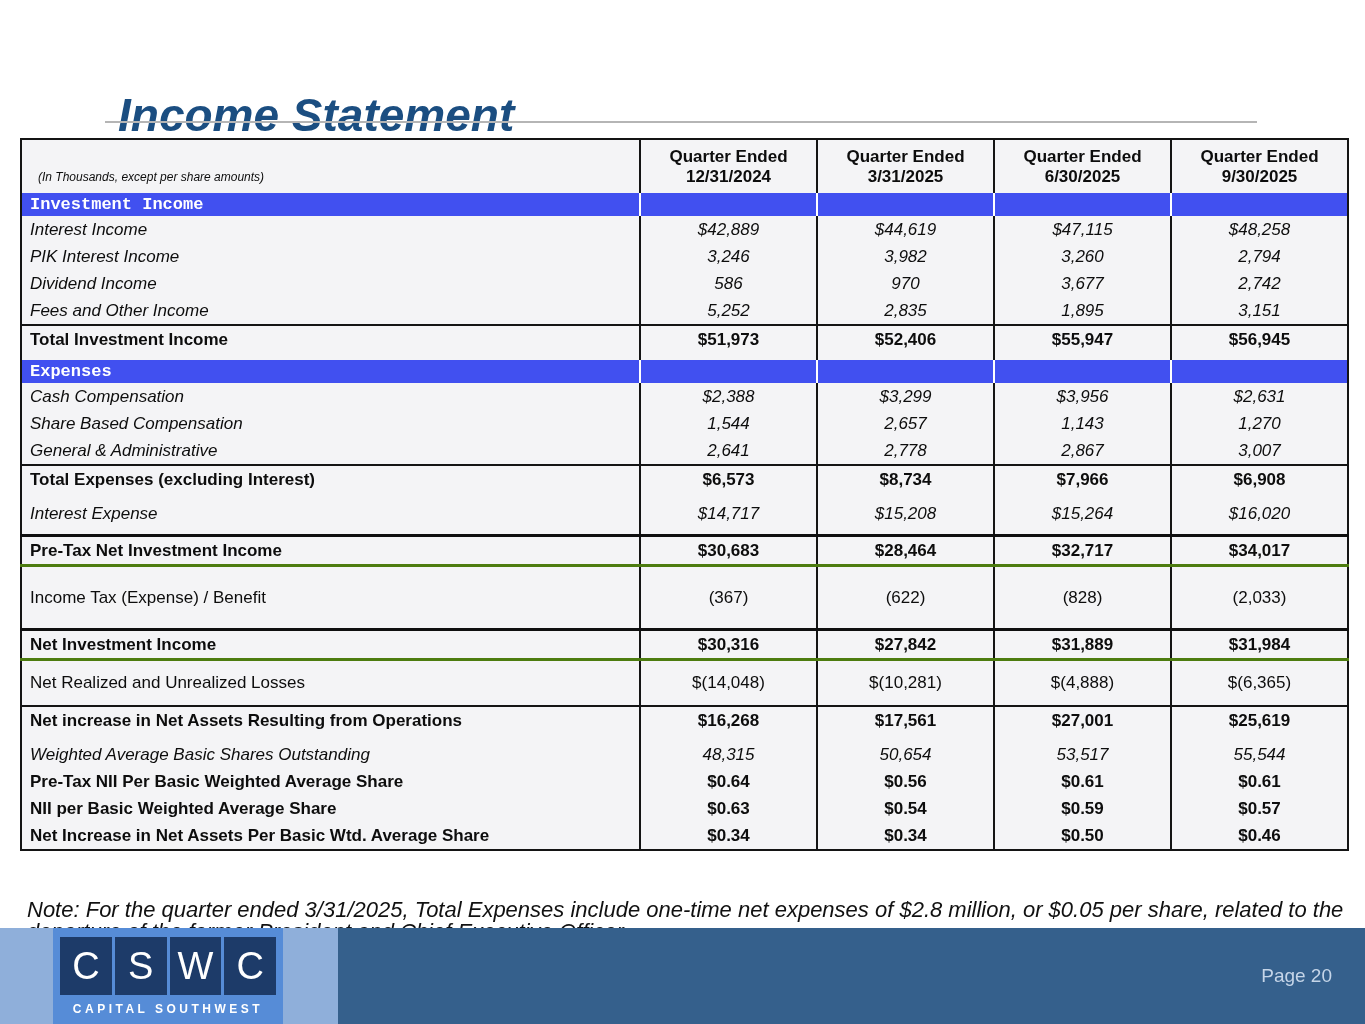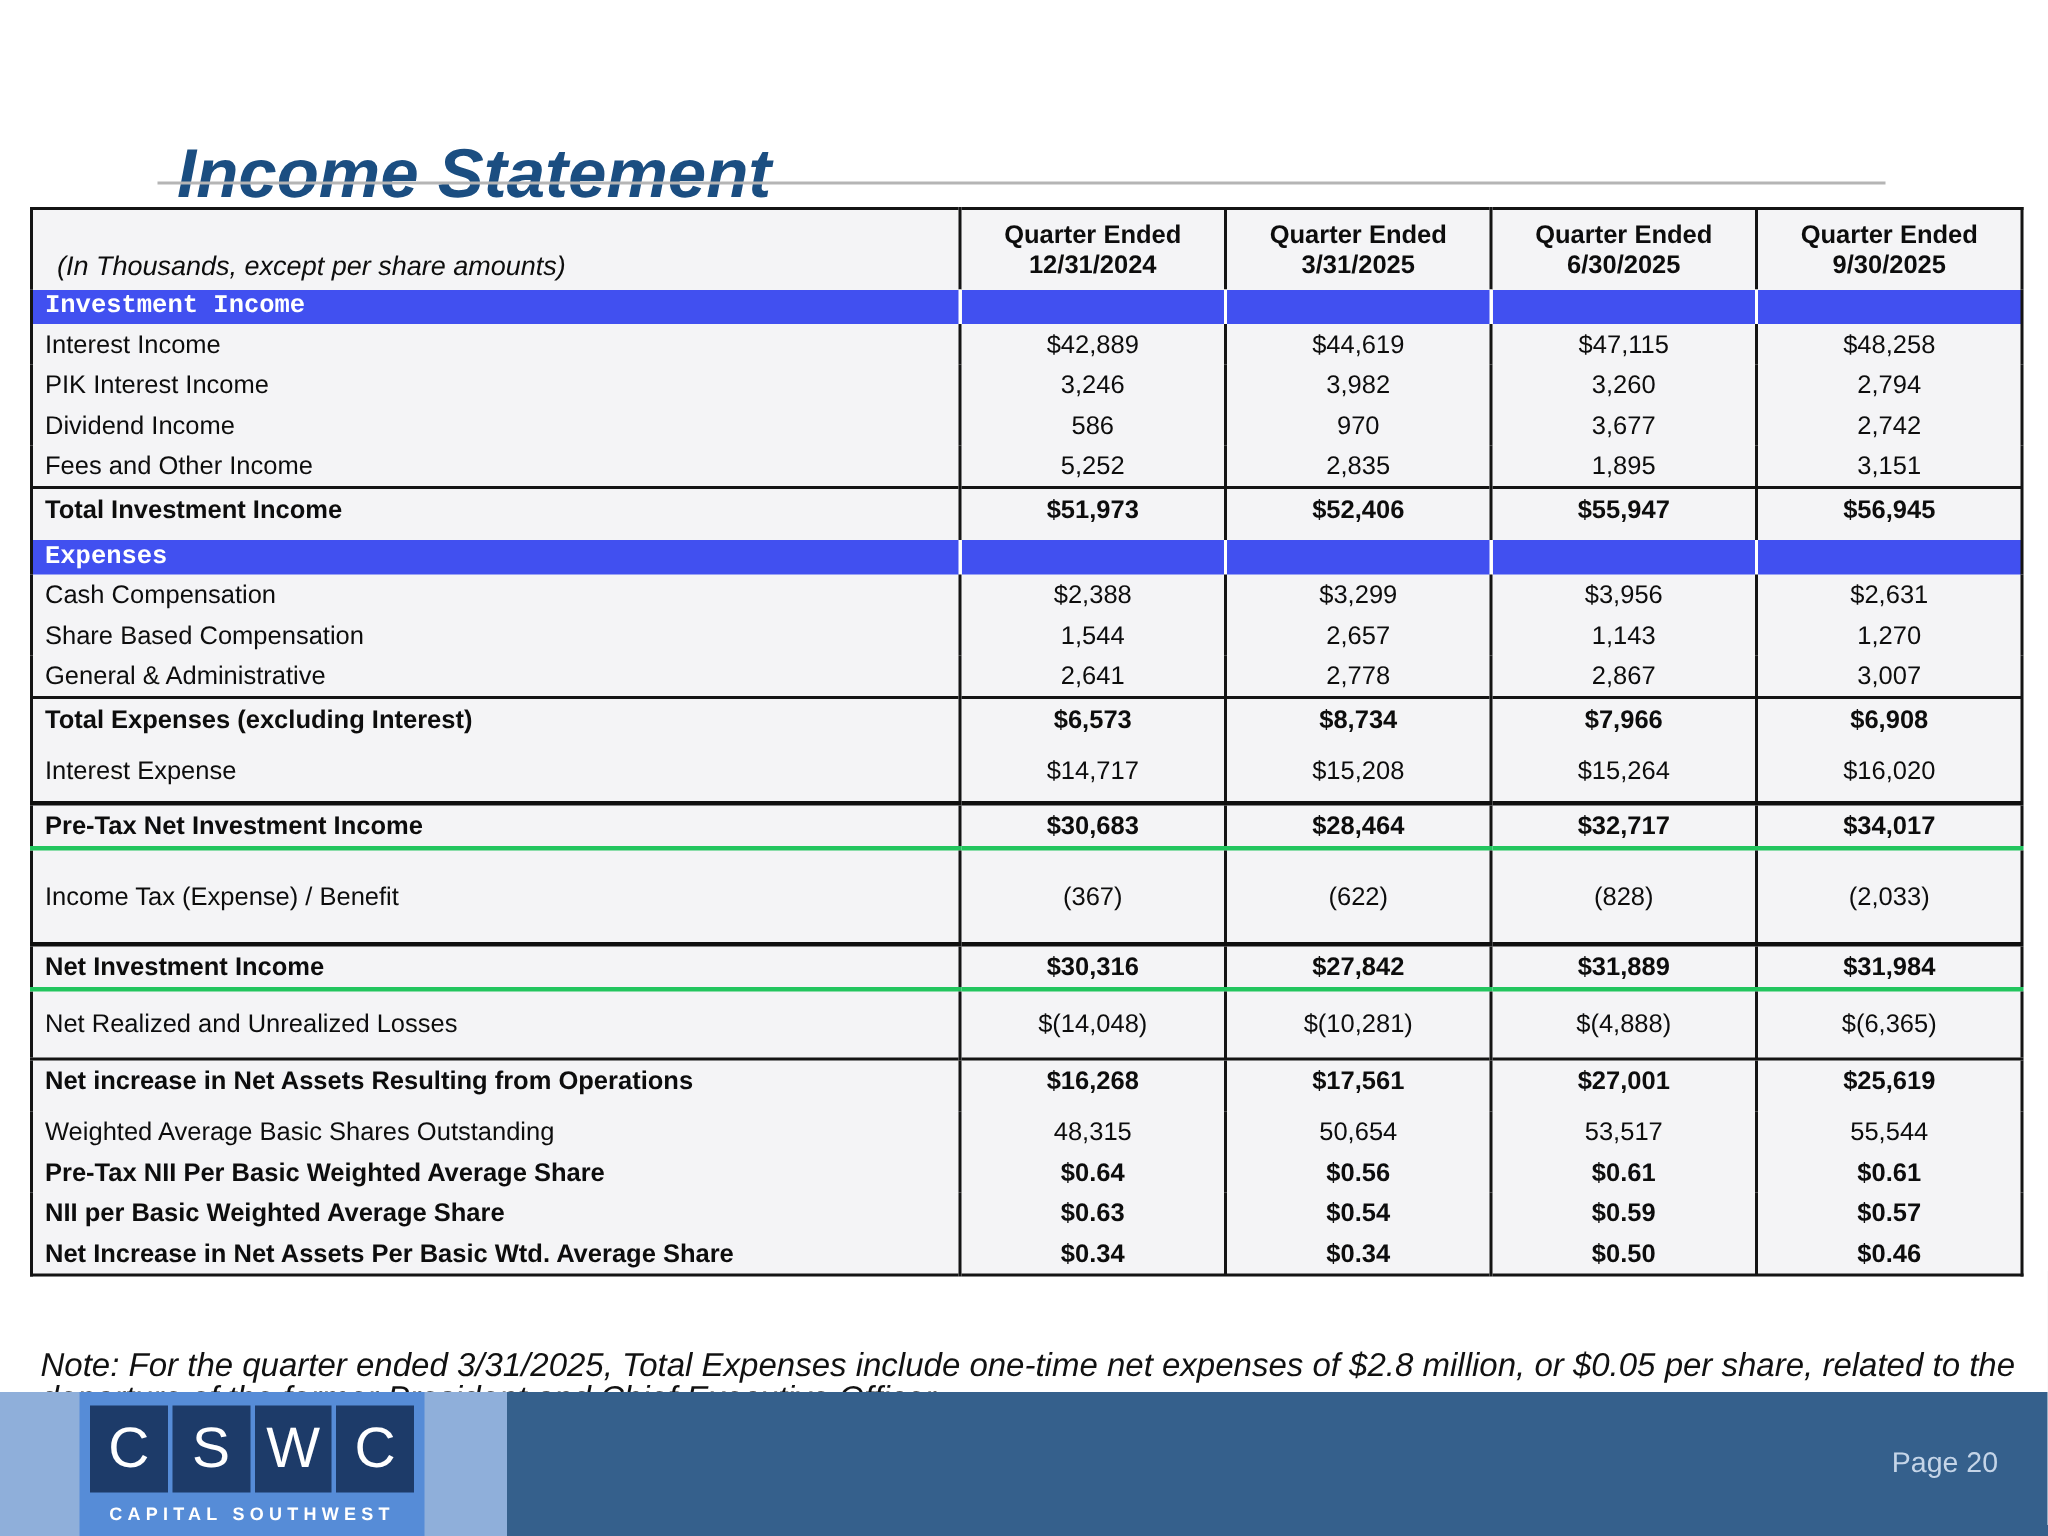--- a/index.html
+++ b/index.html
@@ -29,37 +29,37 @@
     padding:3px 8px;vertical-align:middle;
     overflow:hidden;white-space:nowrap;
   }
   table.fin td:first-child,table.fin th:first-child{border-left:none;}
   .lbl{text-align:left;padding-left:16px;}
   .num{text-align:center;padding-left:2px;padding-right:2px;}
   
   tr.hdr th{height:44px;font-weight:bold;text-align:center;line-height:20px;margin-left:27px;}
   tr.hdr th.unit{
     font-weight:normal;font-style:italic;text-align:left;
-    vertical-align:bottom;padding-bottom:6px;padding-left:16px;font-size:18px;
+    vertical-align:bottom;padding-bottom:6px;padding-left:16px;font-size:12px;
   }
   
   tr.section td{
     background:#4150f0;color:#ffffff;font-weight:bold;
     height:19px;border-left-color:#ffffff;padding-top:2px;padding-bottom:2px;font-family:Liberation Mono, monospace;
   }
   
-  tr.data td{height:21px;}
+  tr.data td{height:21px;font-style:italic;}
   
   tr.total td{font-weight:bold;border-top:2px solid #141414;height:21px;}
   
   tr.pad-b td{padding-bottom:10px;}
   
   tr.boxed td{
     font-weight:bold;height:21px;
-    border-top:3px solid #0f0f0f;border-bottom:3px solid #22c55e;
+    border-top:3px solid #0f0f0f;border-bottom:3px solid #4d7c0f;
   }
   
   tr.tall td{height:55px;}
   tr.tall2 td{height:38px;}
   
   tr.bshare td{font-weight:bold;height:21px;}
   
   .note{
     position:absolute;left:27px;top:877px;width:1322px;
     font-size:22px;font-style:italic;color:#111;line-height:22px;

